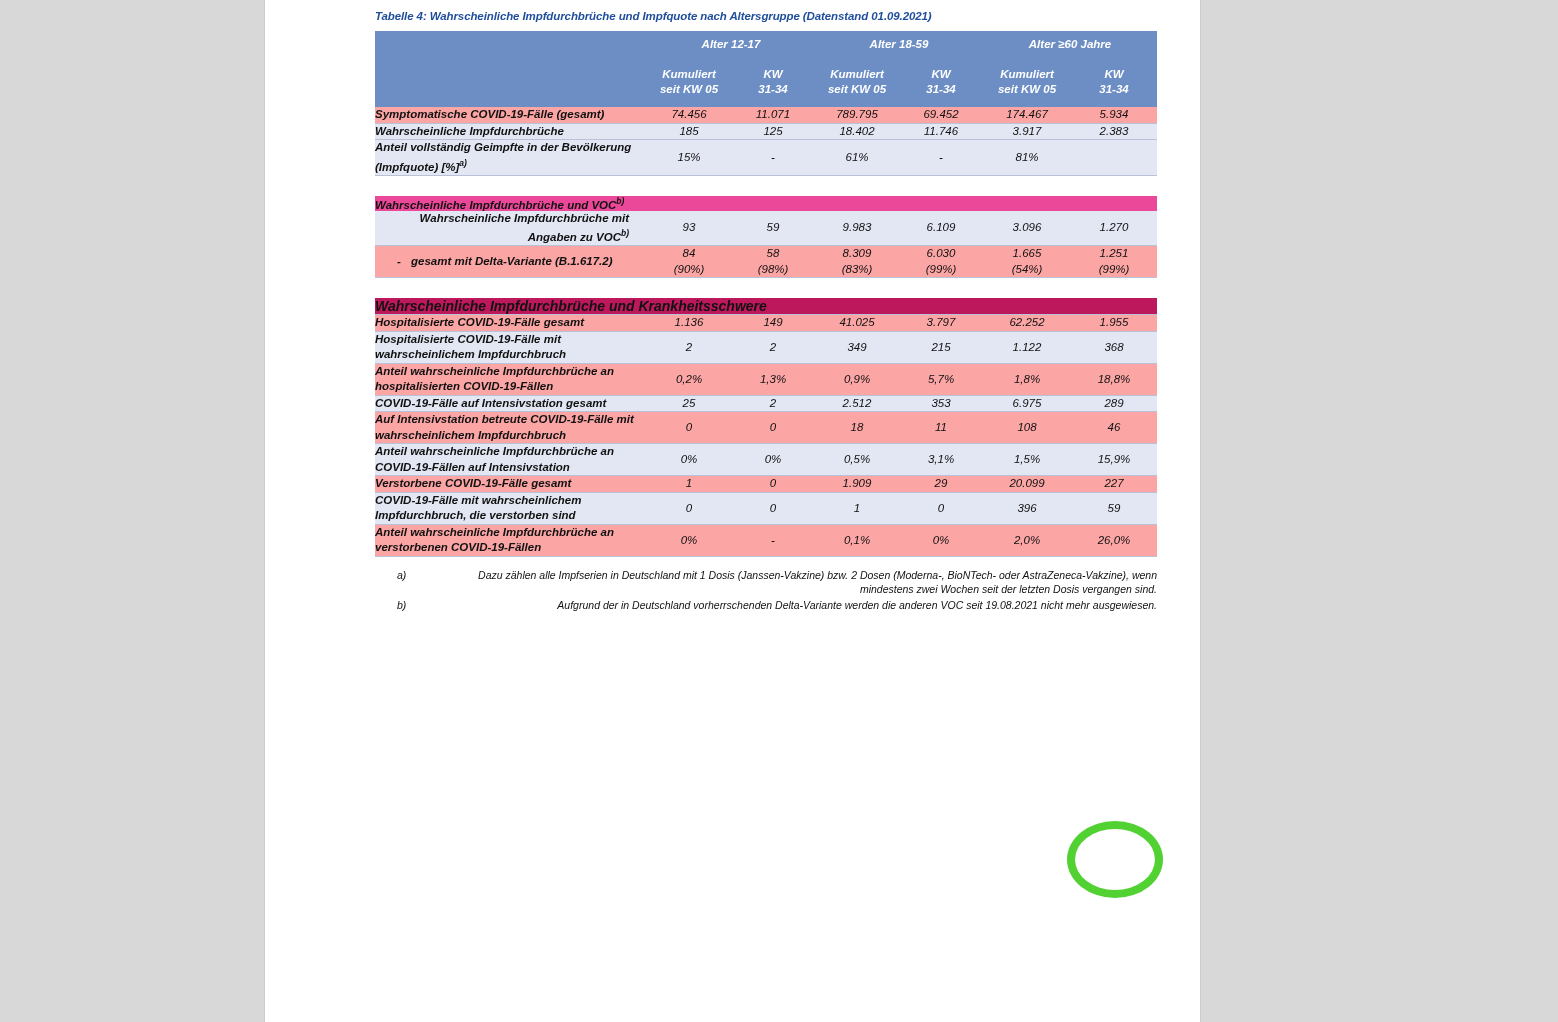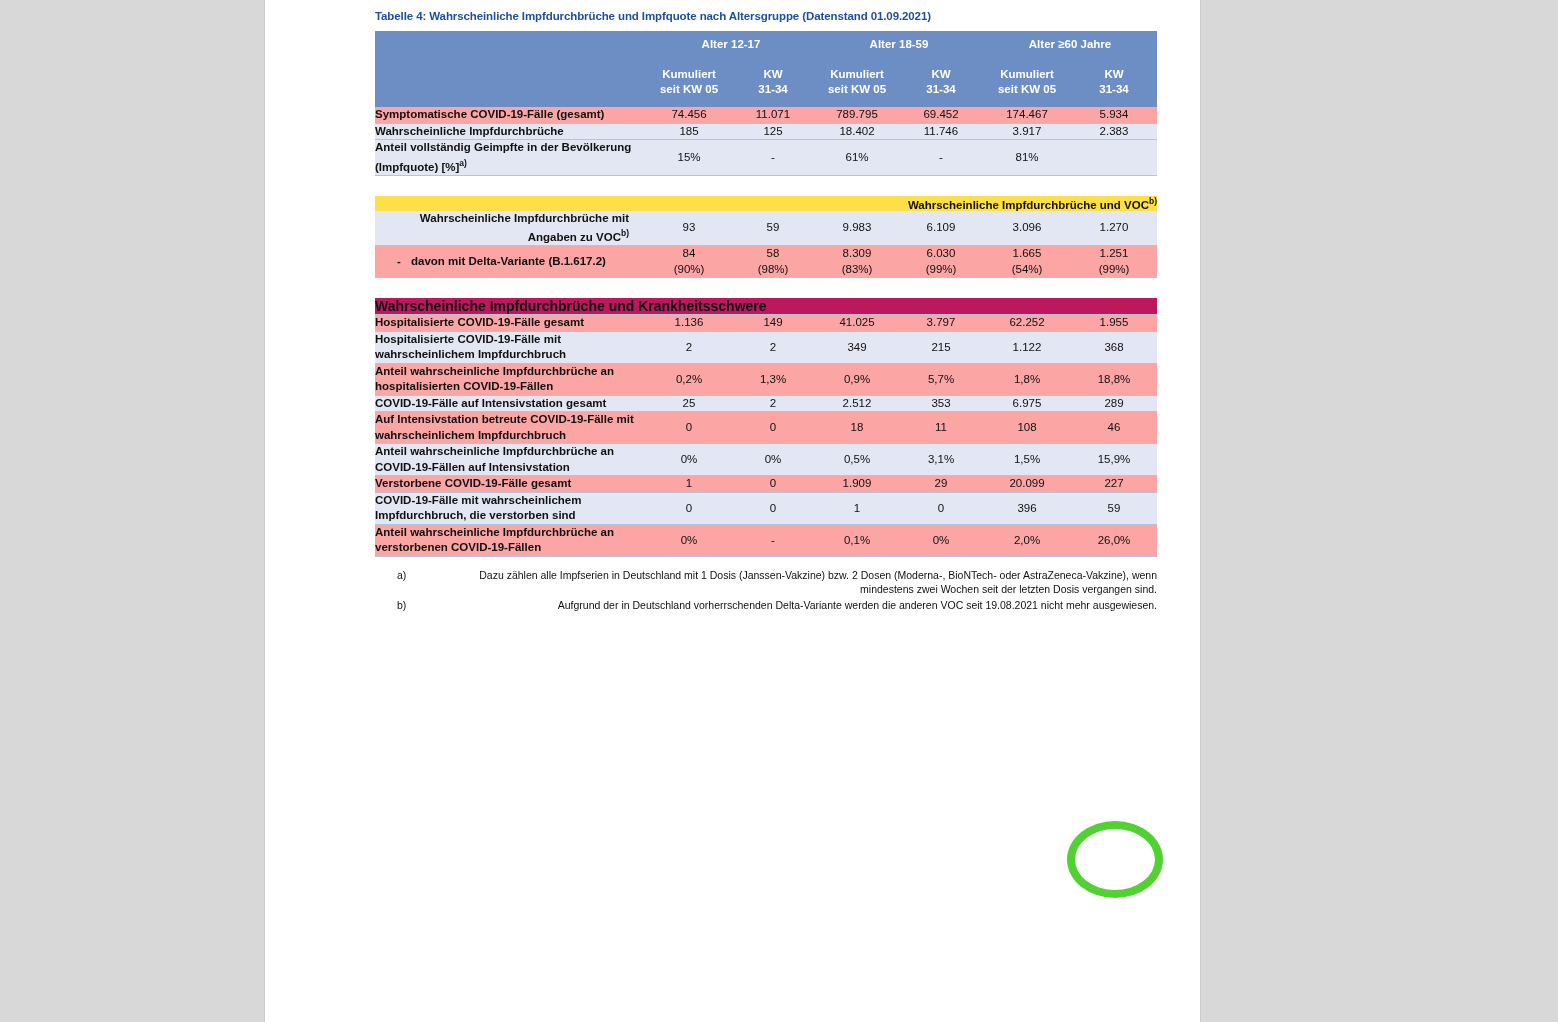--- a/index.html
+++ b/index.html
@@ -12,20 +12,21 @@
     font-family: "Liberation Sans", sans-serif;
   }
   #page {
     position: absolute;
     left: 265px;
     top: 0;
     width: 935px;
     height: 1022px;
     background: #ffffff;
     box-shadow: 0 0 0 1px #cccccc;
+    font-style: italic;
   }
   .inner {
     position: absolute;
     left: 110px;
     top: 10px;
     width: 782px;
   }
   .caption {
     font-size: 11.5px;
     font-weight: bold;
@@ -95,24 +96,24 @@
     font-size: 14px;
     font-weight: bold;
     text-align: left;
     color: #111111;
     padding: 11px 0 11px 0;
     background: #be185d;
   }
   .sectiontitle-white {
     font-size: 11.5px;
     font-weight: bold;
-    text-align: right;
+    text-align: left;
     color: #111111;
     padding: 12px 0 11px 0;
-    background: #fde047;
+    background: #ec4899;
   }
   .gap {
     height: 20px;
     background: #ffffff;
   }
   .sup {
     font-size: 8.5px;
     vertical-align: super;
   }
   .subrow-label {
@@ -257,21 +258,21 @@
           </td>
           <td class="num">93</td>
           <td class="num">59</td>
           <td class="num">9.983</td>
           <td class="num">6.109</td>
           <td class="num">3.096</td>
           <td class="num">1.270</td>
         </tr>
         <tr class="plain rowline">
           <td class="subrow-label">
-            <span class="bullet">-</span><span>davon mit Delta-Variante (B.1.617.2)</span>
+            <span class="bullet">-</span><span>gesamt mit Delta-Variante (B.1.617.2)</span>
           </td>
           <td class="num" style="white-space:pre-line">84
 (90%)</td>
           <td class="num" style="white-space:pre-line">58
 (98%)</td>
           <td class="num" style="white-space:pre-line">8.309
 (83%)</td>
           <td class="num" style="white-space:pre-line">6.030
 (99%)</td>
           <td class="num" style="white-space:pre-line">1.665

